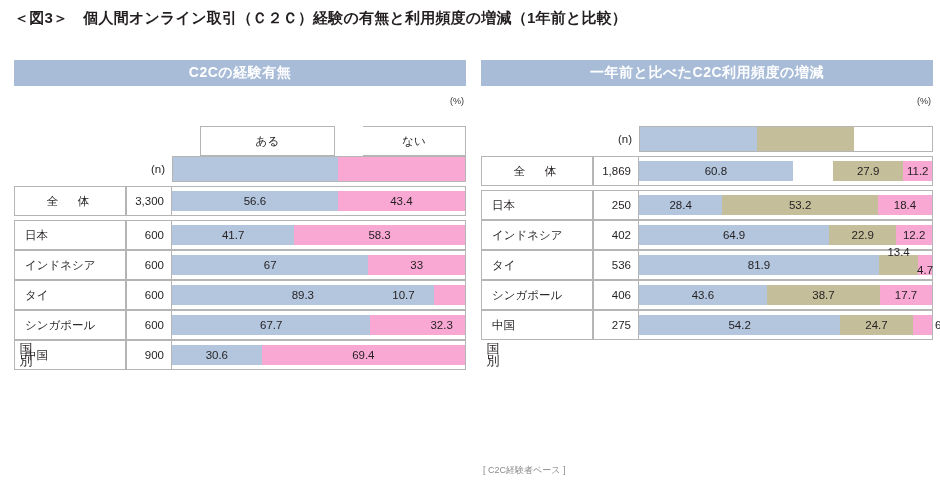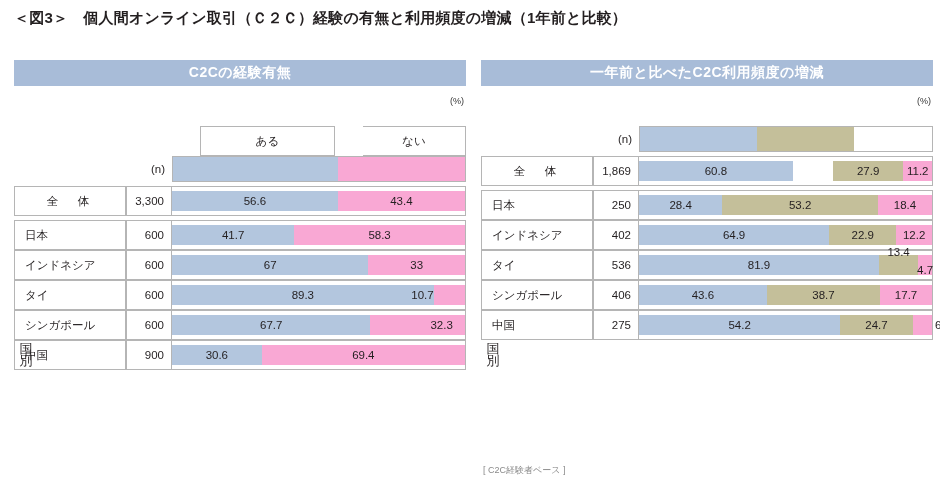--- a/index.html
+++ b/index.html
@@ -152,21 +152,21 @@
   .seg {
     display: flex;
     align-items: center;
     justify-content: center;
     font-size: 11.5px;
     color: #231f20;
     position: relative;
     box-sizing: border-box;
   }
   .seg .val { position: relative; z-index: 2; white-space: nowrap; }
-  .seg .val.out-left  { position: absolute; right: 100%; padding-right: 0; }
+  .seg .val.out-left  { position: absolute; right: 100%; padding-right: 19px; }
   .seg .val.out-right { position: absolute; left: 100%; padding-left: 3px; }
 
   .c-blue  { background: #b3c6de; }
   .c-peach { background: #f9a8d4; }
   .c-khaki { background: #c4bf9a; }
 
   .footnote {
     position: absolute;
     left: 483px;
     top: 464px;

